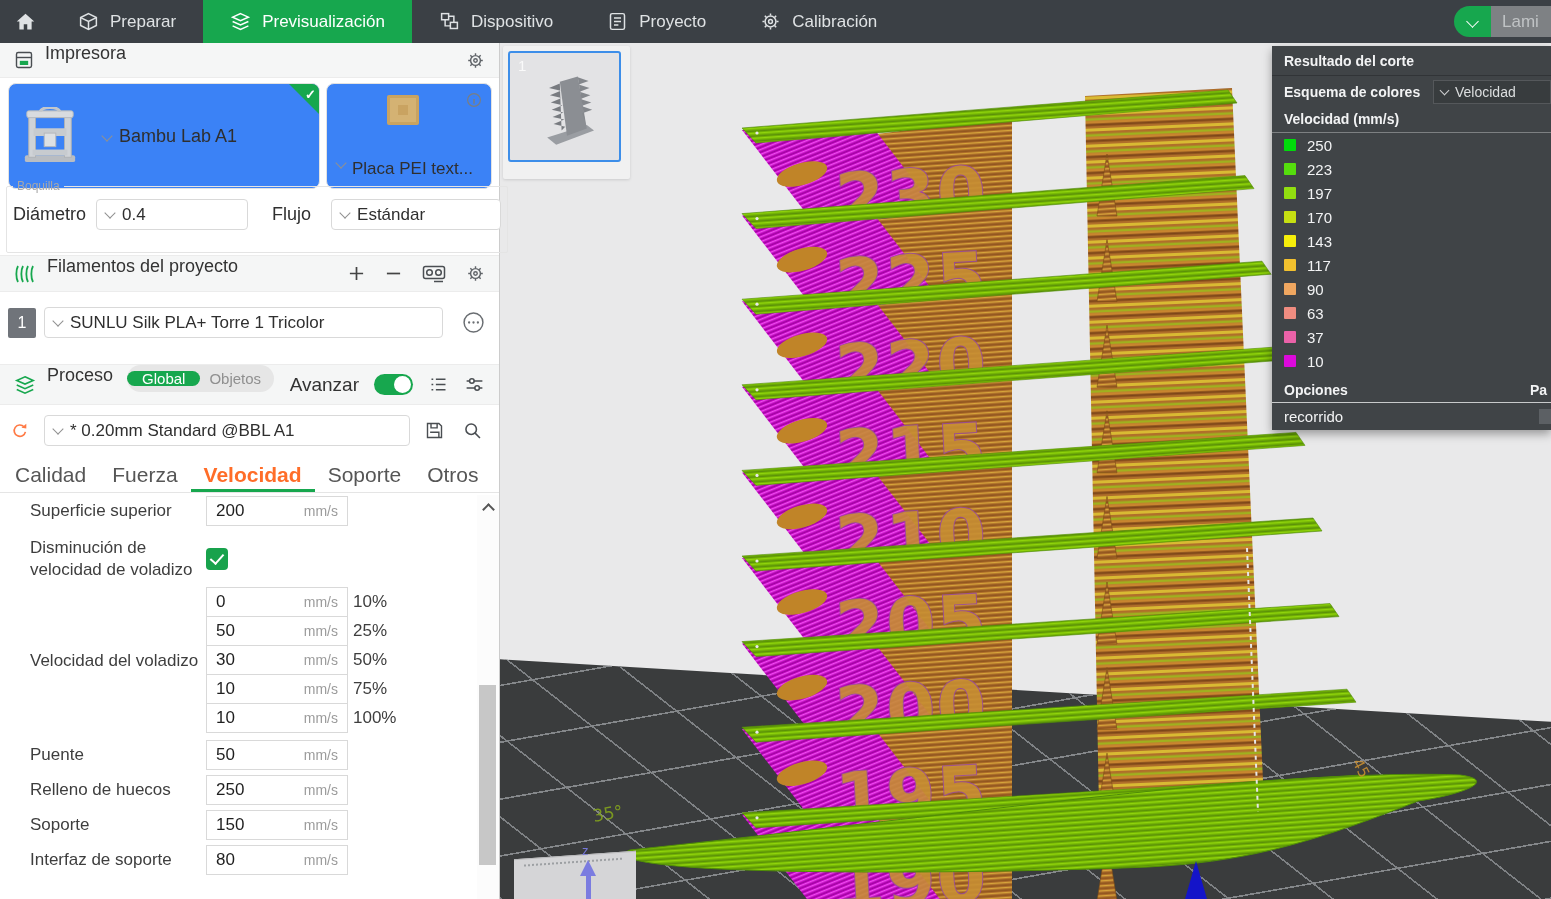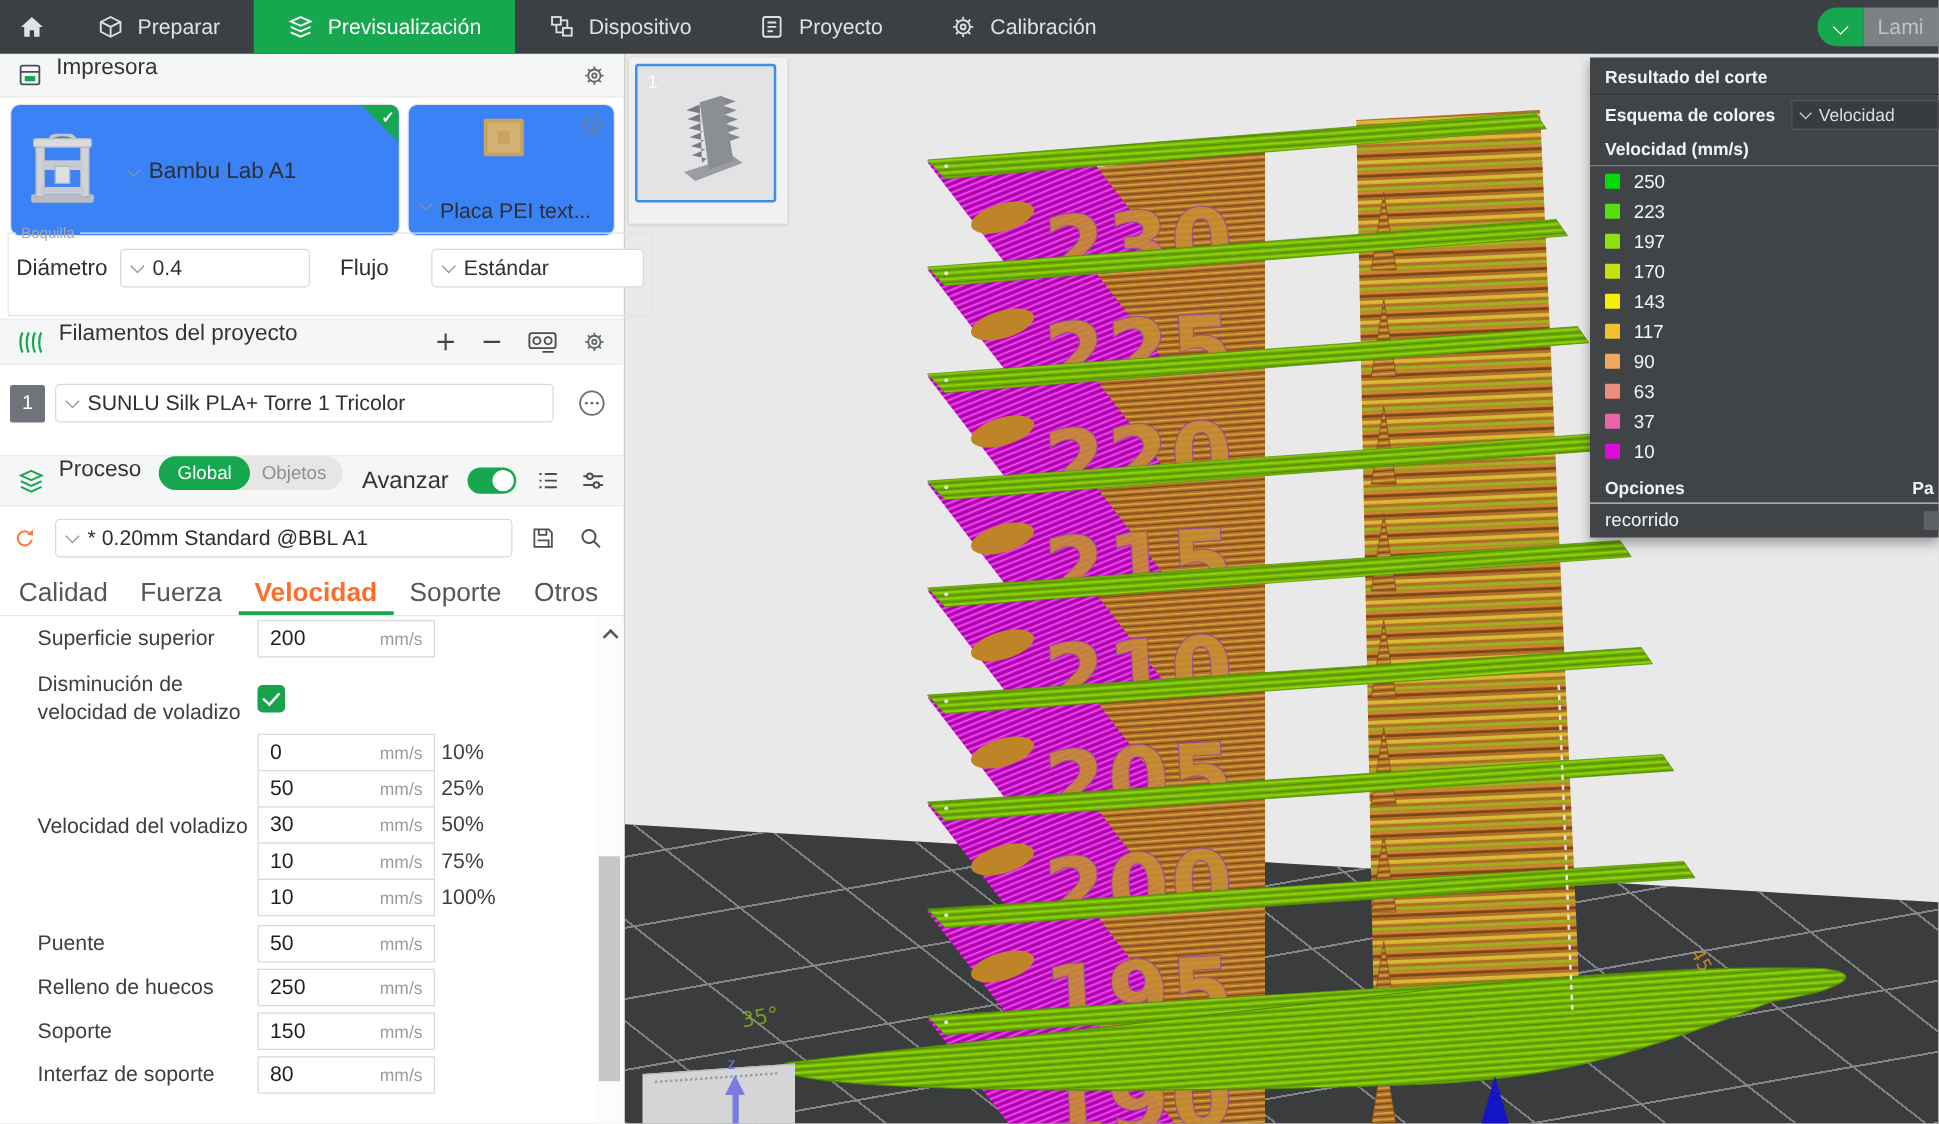--- a/index.html
+++ b/index.html
@@ -39,32 +39,32 @@
   .plate-card .inf { position:absolute; top:7px; right:8px; }
   .plate-row { position:absolute; bottom:9px; left:10px; display:flex; align-items:flex-start; gap:7px; font-size:17px; color:#2f2f2f; }
 
   .nozzle { position:absolute; top:136px; left:6px; width:482px; height:74px; border:1px solid #e4e4e4; border-radius:2px; }
   .nozzle legend { font-size:12px; color:#a8a8a8; margin-left:6px; padding:0 4px; }
   .noz-row { display:flex; align-items:center; padding:6px 6px 0 6px; }
   .noz-label { font-size:18px; color:#2f2f2f; margin-right:10px; }
   .combo { border:1px solid #d9d9d9; border-radius:4px; height:31px; background:#fff; display:flex; align-items:center; padding:0 9px; gap:8px; font-size:17px; color:#2f2f2f; cursor:pointer; white-space:nowrap; overflow:hidden; }
   .combo .chev { margin-top:-3px; }
   .cb-dia { width:152px; }
-  .cb-flow { width:170px; margin-left:24px; }
+  .cb-flow { width:170px; margin-left:10px; }
   .noz-flow { margin-left:24px; }
 
   .fil-head { top:212px; height:37px; }
   .fil-row { position:absolute; top:264px; left:0; right:0; height:34px; }
   .slot { position:absolute; left:8px; top:1px; width:28px; height:30px; background:#70747a; border-radius:2px; color:#fff; font-size:16px; display:flex; align-items:center; justify-content:center; cursor:pointer; }
   .fil-combo { position:absolute; left:44px; right:56px; top:0; }
   .fil-more { position:absolute; right:14px; top:4px; }
 
   .proc-head { top:321px; height:41px; }
   .pill { display:flex; align-items:center; background:#e6e6e6; border-radius:14px; height:27px; margin-left:14px; cursor:pointer; }
-  .pill-on { background:#17a74e; color:#fff; border-radius:14px; height:27px; display:flex; align-items:center; padding:0 15px; font-size:15px; }
+  .pill-on { background:#17a74e; color:#fff; border-radius:14px; height:15px; display:flex; align-items:center; padding:0 15px; font-size:15px; }
   .pill-off { color:#8f8f8f; padding:0 13px 0 9px; font-size:15px; }
   .adv-label { font-size:19px; color:#333; }
   .switch { width:39px; height:21px; border-radius:11px; background:#17a74e; position:relative; cursor:pointer; }
   .switch::after { content:""; position:absolute; right:2px; top:2px; width:17px; height:17px; border-radius:50%; background:#fff; }
 
   .preset-row { position:absolute; top:372px; left:0; right:0; height:34px; }
   .reset-ic { position:absolute; left:10px; top:6px; }
   .preset-combo { position:absolute; left:44px; width:366px; top:0; }
   .save-ic { position:absolute; right:54px; top:5px; }
   .search-ic { position:absolute; right:16px; top:5px; }

